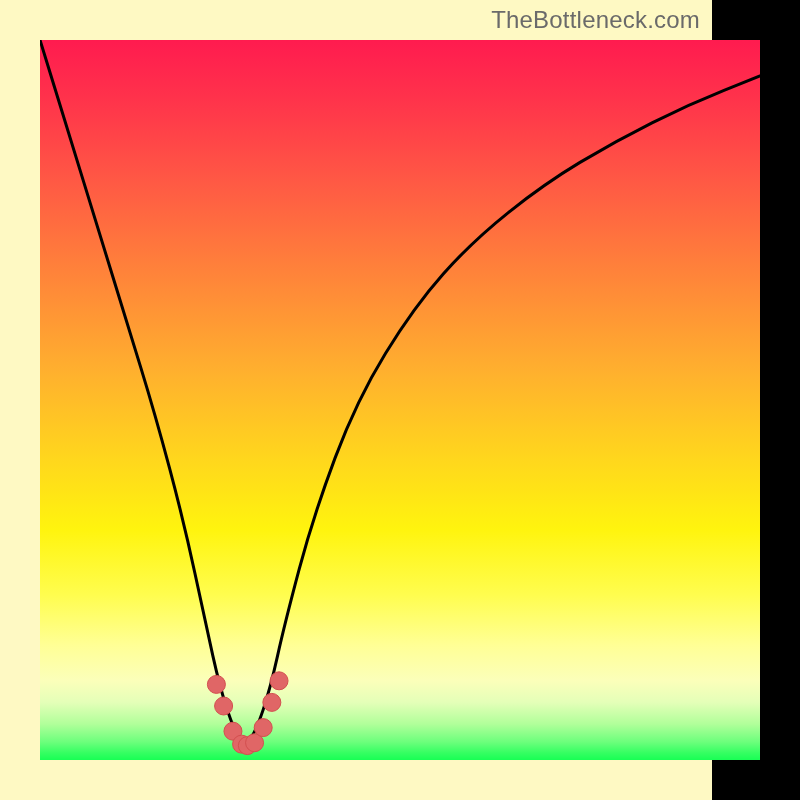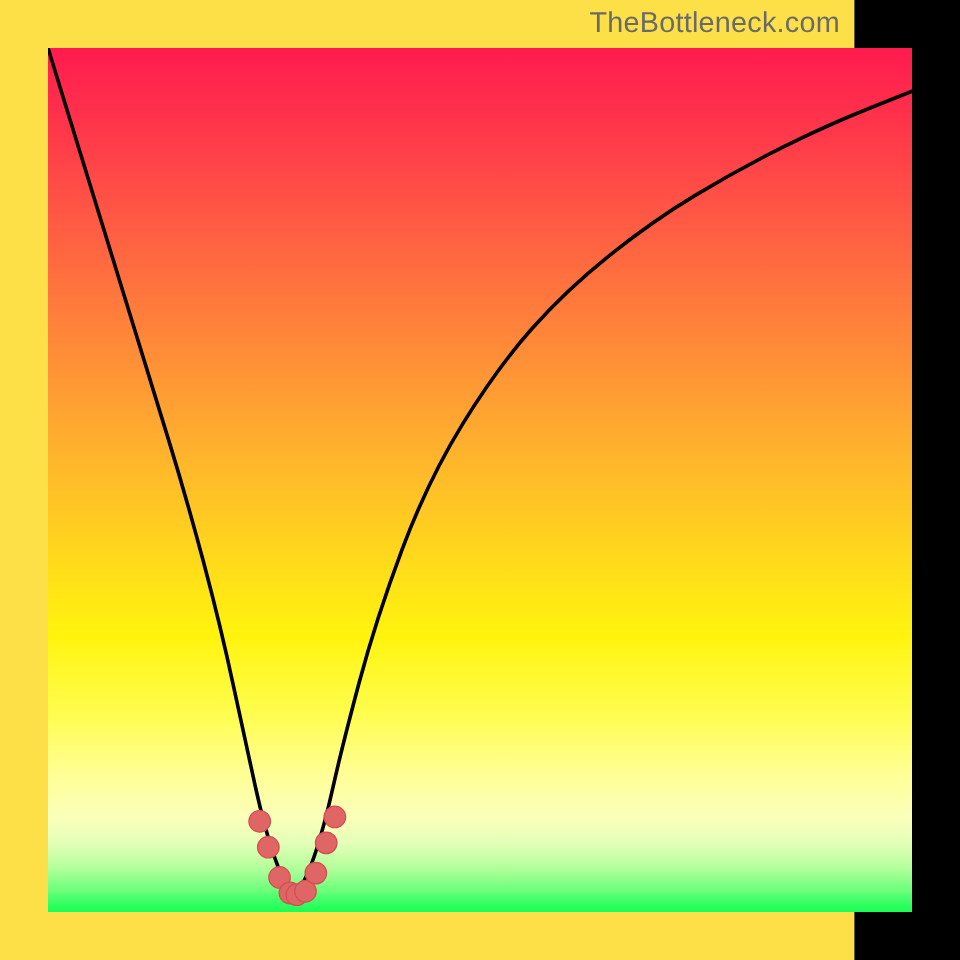--- a/index.html
+++ b/index.html
@@ -10,21 +10,21 @@
     background: #000;
     overflow: hidden;
     font-family: Arial, Helvetica, sans-serif;
   }
   .frame {
     position: absolute;
     left: 0;
     top: 0;
     width: 712px;
     height: 800px;
-    background: #fde047;
+    background: #fef9c3;
   }
   .plot-area {
     position: absolute;
     left: 40px;
     top: 40px;
     width: 720px;
     height: 720px;
   }
   .gradient {
     position: absolute;

